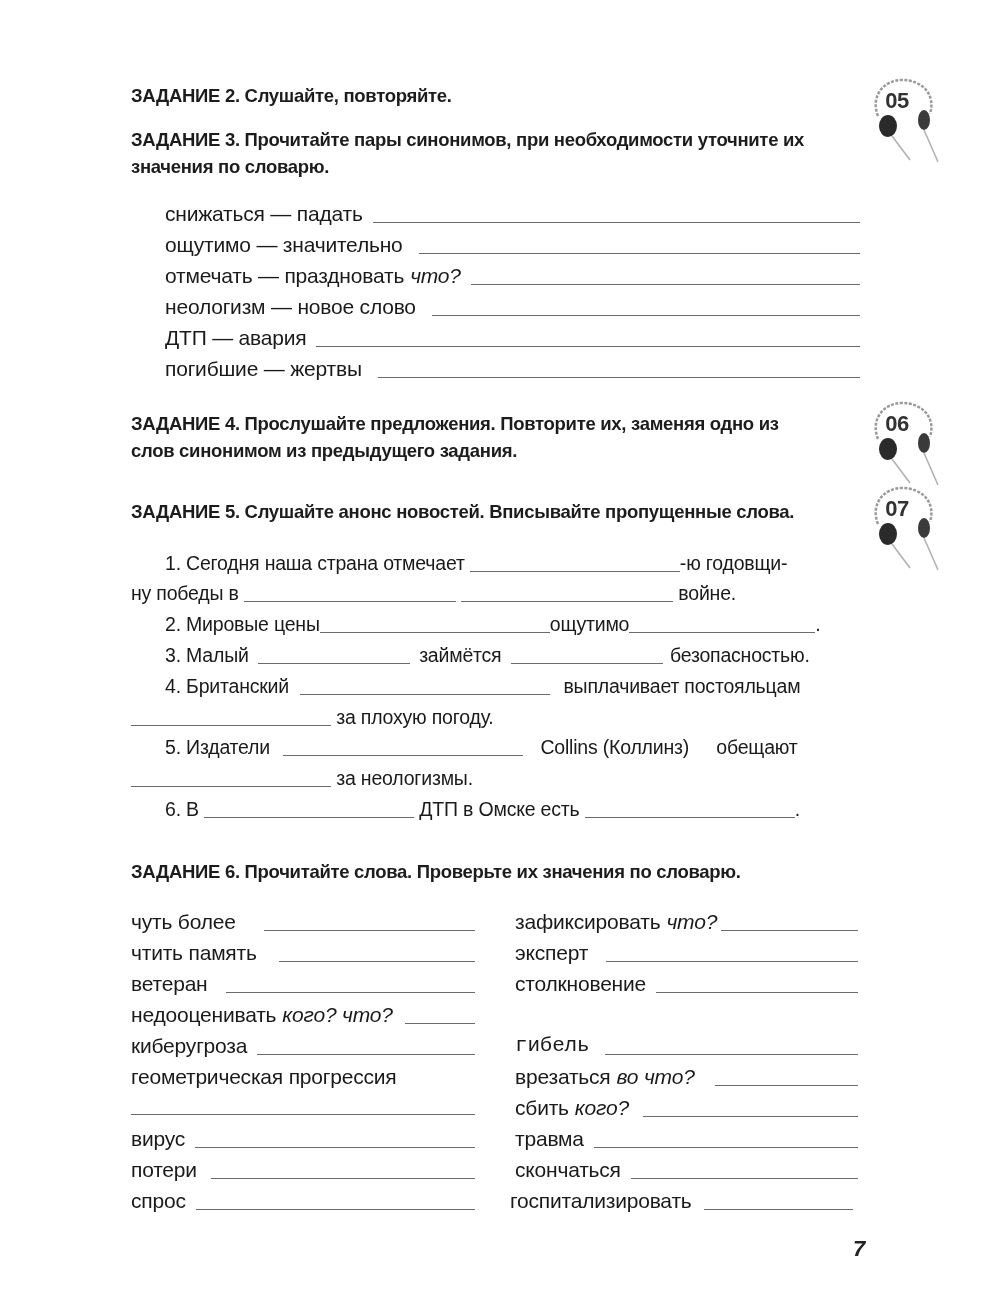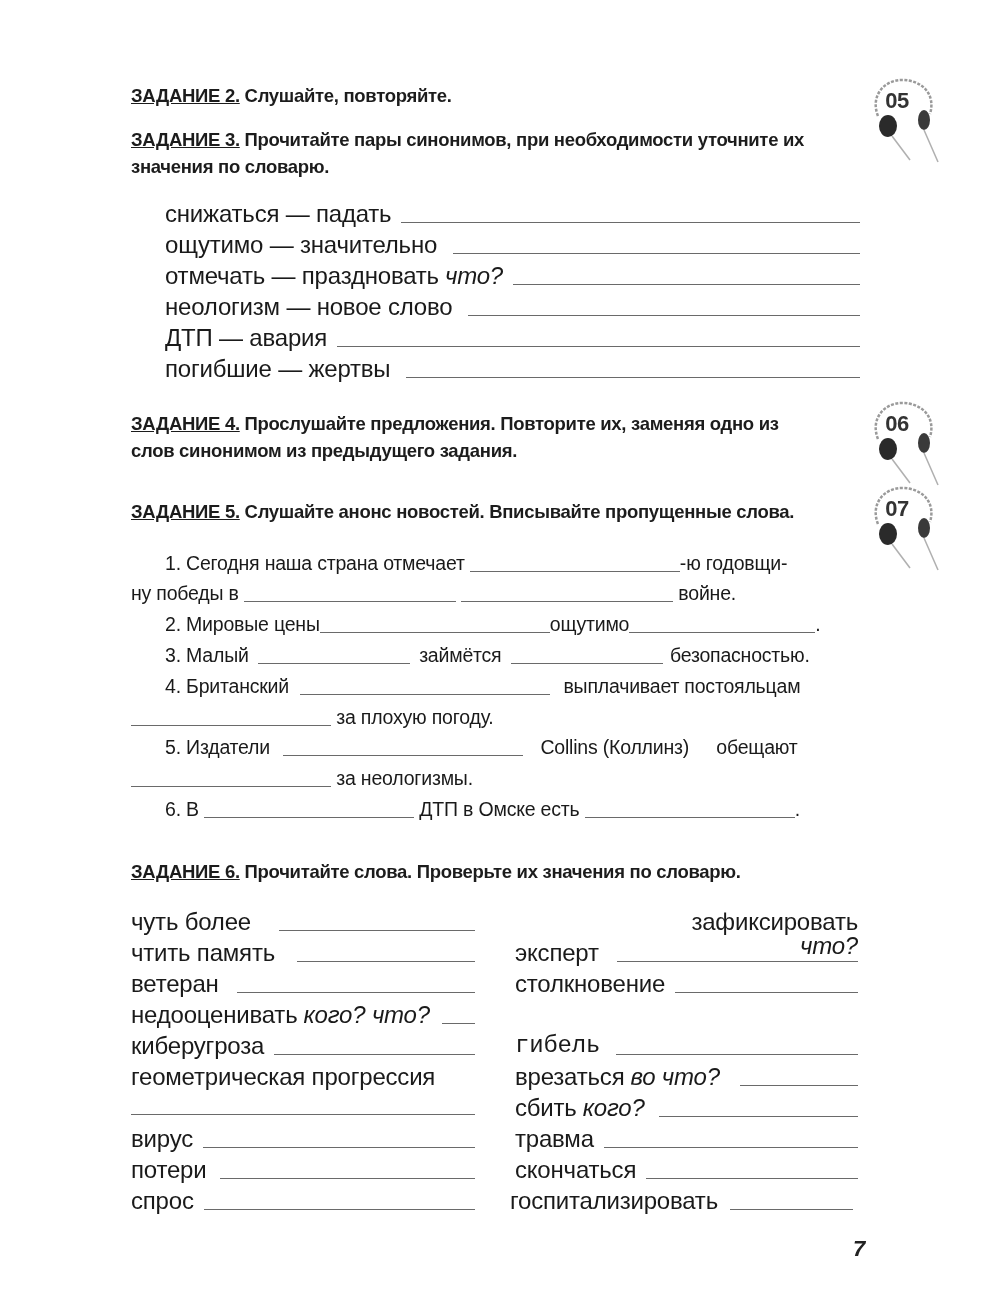--- a/index.html
+++ b/index.html
@@ -1,26 +1,26 @@
 <!DOCTYPE html>
 <html><head>
 <meta charset="utf-8">
 <style>
   html, body { margin: 0; padding: 0; background: #ffffff; }
   body { width: 1000px; height: 1300px; position: relative; overflow: hidden;
          font-family: "Liberation Sans", "DejaVu Sans", sans-serif; color: #1a1a1a; }
   .page { position: absolute; left: 0; top: 0; width: 1000px; height: 1300px; }
   .task-title { position: absolute; left: 131px; font-weight: bold; font-size: 18.5px;
                 line-height: 27px; letter-spacing: -0.3px; color: #1c1c1c; }
-  .task-title .label { font-weight: bold; text-decoration: underline; }
+  .task-title .label { font-weight: bold; }
   .headphones { position: absolute; width: 80px; height: 90px; }
   .headphones svg { display: block; }
   .hp-num { position: absolute; left: 0; width: 62px; top: 14px; text-align: center;
             font-weight: bold; font-size: 22px; color: #333; letter-spacing: -0.5px; }
-  .row { position: absolute; display: flex; align-items: flex-end; font-size: 24px;
+  .row { position: absolute; display: flex; align-items: flex-end; font-size: 21px;
          line-height: 24px; letter-spacing: -0.2px; }
   .row .txt { white-space: nowrap; }
   .row .it { font-style: italic; }
   .blank { flex: 1; border-bottom: 1.5px solid #6a6a6a; margin-left: 10px; height: 18px; margin-bottom: 3px; }
   .fblank { display: inline-block; border-bottom: 1.5px solid #6a6a6a; height: 18px; vertical-align: baseline; margin-bottom: -2px; }
   .sent { position: absolute; font-size: 19.5px; line-height: 30px; white-space: nowrap; letter-spacing: -0.2px; }
   .pageno { position: absolute; left: 853px; top: 1236px; font-weight: bold; font-style: italic; font-size: 22px; color: #222; }
 </style>
 </head>
 <body>
@@ -201,21 +201,21 @@
   </div>
   <div class="row" style="left:131px; top:1158px; width:344px;">
     <span class="txt">потери</span>
     <span class="blank" style="margin-left:14px;"></span>
   </div>
   <div class="row" style="left:131px; top:1189px; width:344px;">
     <span class="txt">спрос</span>
     <span class="blank"></span>
   </div>
 
-  <div class="row" style="left:515px; top:910px; width:343px;flex-direction:column;">
+  <div class="row" style="left:515px; top:910px; width:343px;">
     <span class="txt">зафиксировать</span>
     <span class="txt it" style="margin-left:6px;">что?</span>
     <span class="blank" style="margin-left:4px;"></span>
   </div>
   <div class="row" style="left:515px; top:941px; width:343px;">
     <span class="txt">эксперт</span>
     <span class="blank" style="margin-left:18px;"></span>
   </div>
   <div class="row" style="left:515px; top:972px; width:343px;">
     <span class="txt">столкновение</span>

